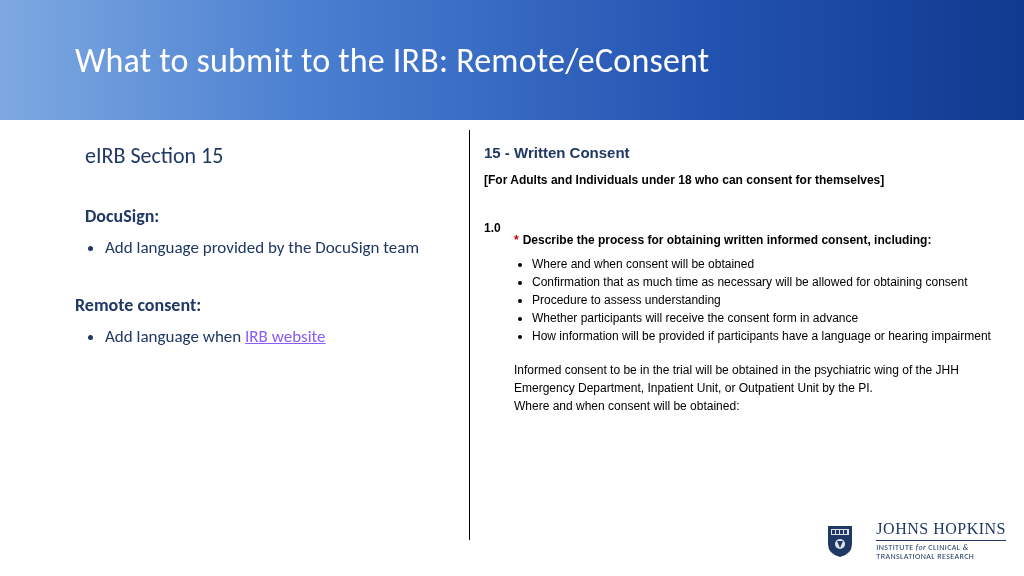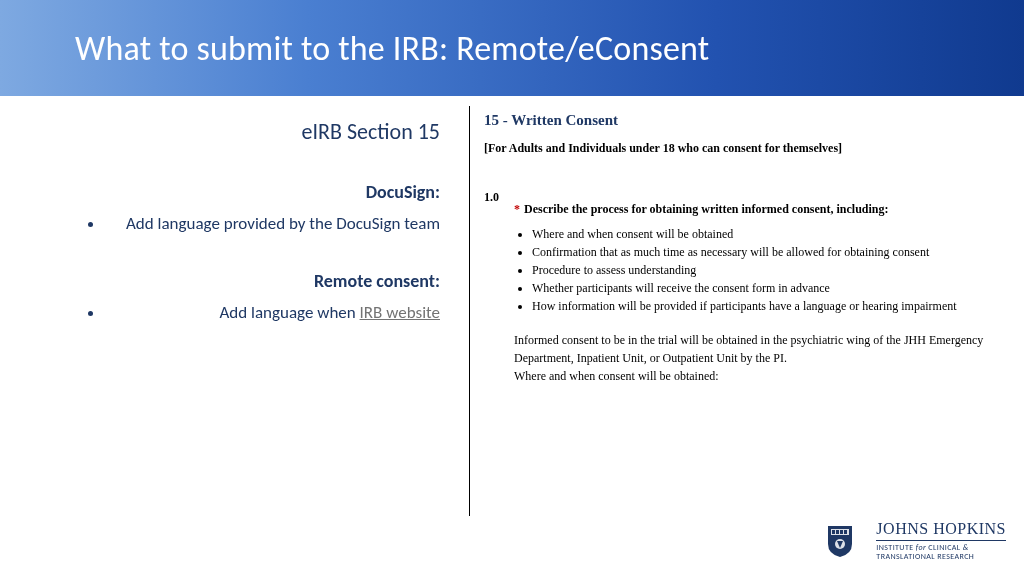--- a/index.html
+++ b/index.html
@@ -1,56 +1,55 @@
 <!DOCTYPE html>
 <html><head>
 <meta charset="utf-8">
 <style>
   * { margin: 0; padding: 0; box-sizing: border-box; }
   html, body { width: 1024px; height: 576px; font-family: "Segoe UI", Calibri, Arial, sans-serif; overflow: hidden; background: #fff; }
   .header {
     width: 100%;
-    height: 96px;
+    height: 120px;
     background: linear-gradient(90deg, #7ea9e1 0%, #4a7fd1 30%, #2252b0 70%, #103a8f 100%);
     display: flex;
     align-items: center;
     padding-left: 75px;
   }
   .header h1 { color: #fff; font-weight: 400; font-size: 34px; letter-spacing: 0.2px; }
   .content {
     display: flex;
     flex-direction: row;
     height: 410px;
   }
   .left {
     width: 470px;
     padding: 22px 30px 0 85px;
     position: relative;
     color: #1f3864;
-    text-align: right;
   }
   .left::after {
     content: "";
     position: absolute;
     right: 0;
     top: 10px;
     bottom: -10px;
     width: 0;
     border-right: 1.5px solid #000;
   }
   .sec-title { font-size: 22px; font-weight: 400; color: #1f3864; margin-bottom: 36px; }
   .subhead { font-size: 18px; font-weight: 700; color: #1f3864; margin-bottom: 10px; }
   .bullets { list-style: disc; padding-left: 20px; margin-bottom: 34px; }
   .bullets li { font-size: 17px; color: #1f3864; font-weight: 400; line-height: 1.35; }
-  .link { color: #737373; }
+  .link { color: #8b5cf6; }
   .remote-head { margin-left: -10px; }
   .right {
     flex: 1;
-    padding: 16px 20px 0 14px;
-    font-family: Liberation Serif, serif;
+    padding: 24px 20px 0 14px;
+    font-family: Liberation Sans, sans-serif;
   }
   .r-title { color: #1f3864; font-weight: 700; font-size: 15px; margin-bottom: 12px; }
   .r-sub { font-weight: 700; font-size: 12px; margin-bottom: 34px; color: #000; }
   .item-row { display: flex; font-size: 12px; color: #000; }
   .item-num { width: 30px; font-weight: 700; flex-shrink: 0; }
   .item-body { flex: 1; margin-top: 12px; }
   .item-q { font-weight: 700; margin-bottom: 8px; }
   .item-q .star { color: #c00000; margin-right: 4px; }
   .sub-bullets { list-style: disc; padding-left: 18px; margin-bottom: 16px; }
   .sub-bullets li { font-size: 12px; line-height: 1.5; }

